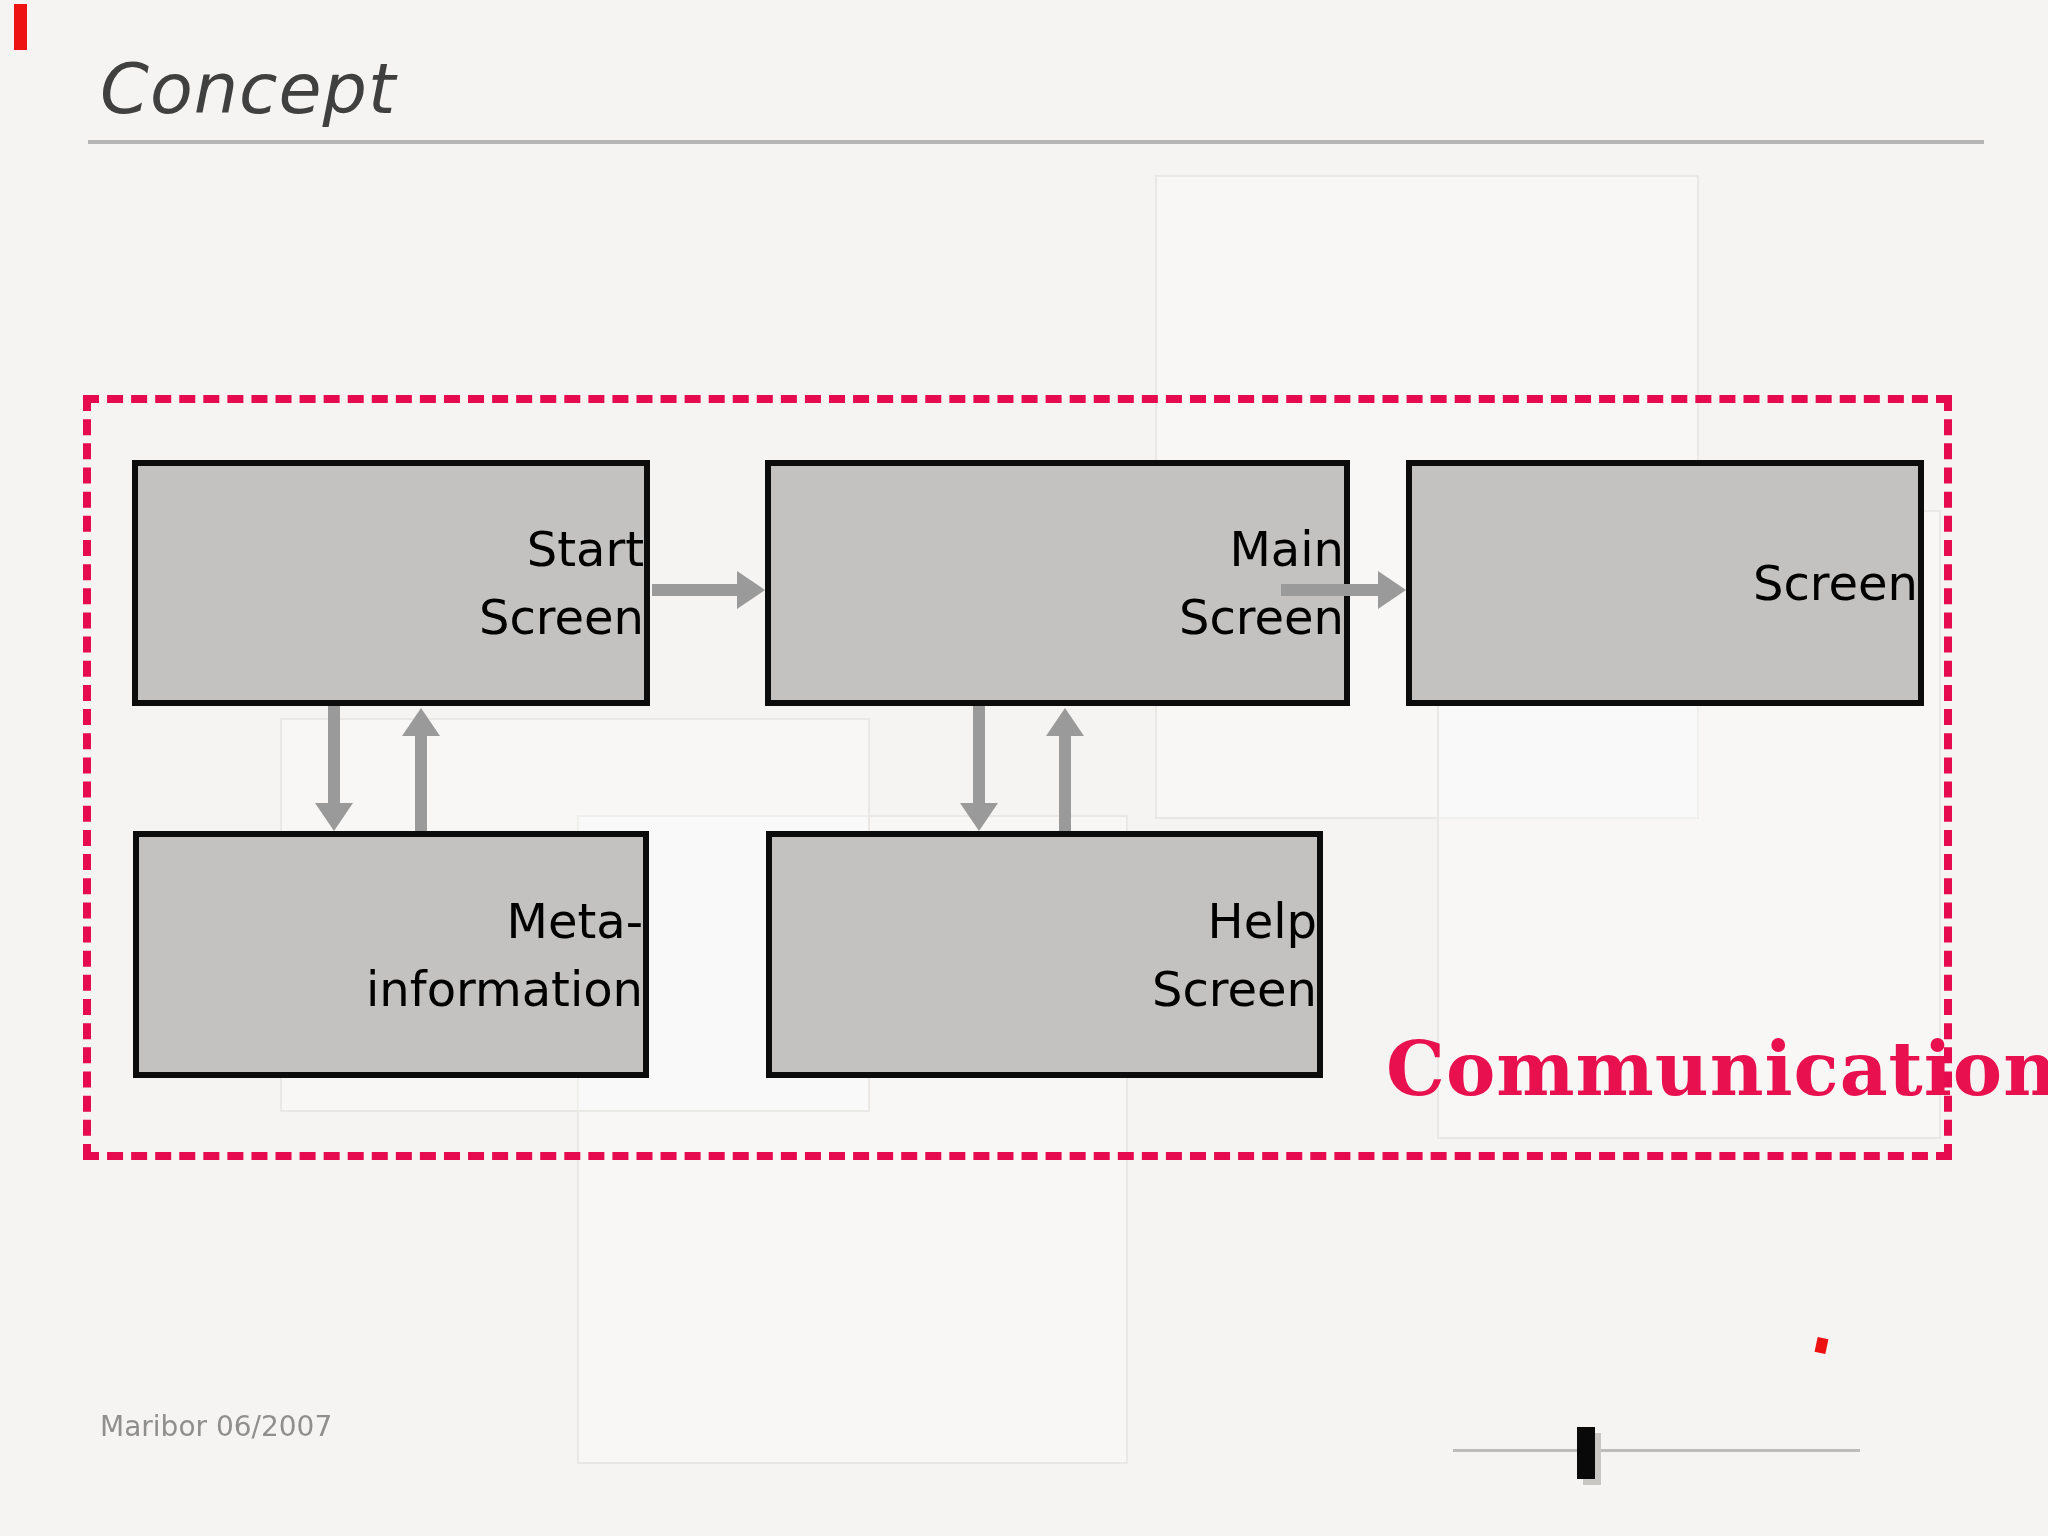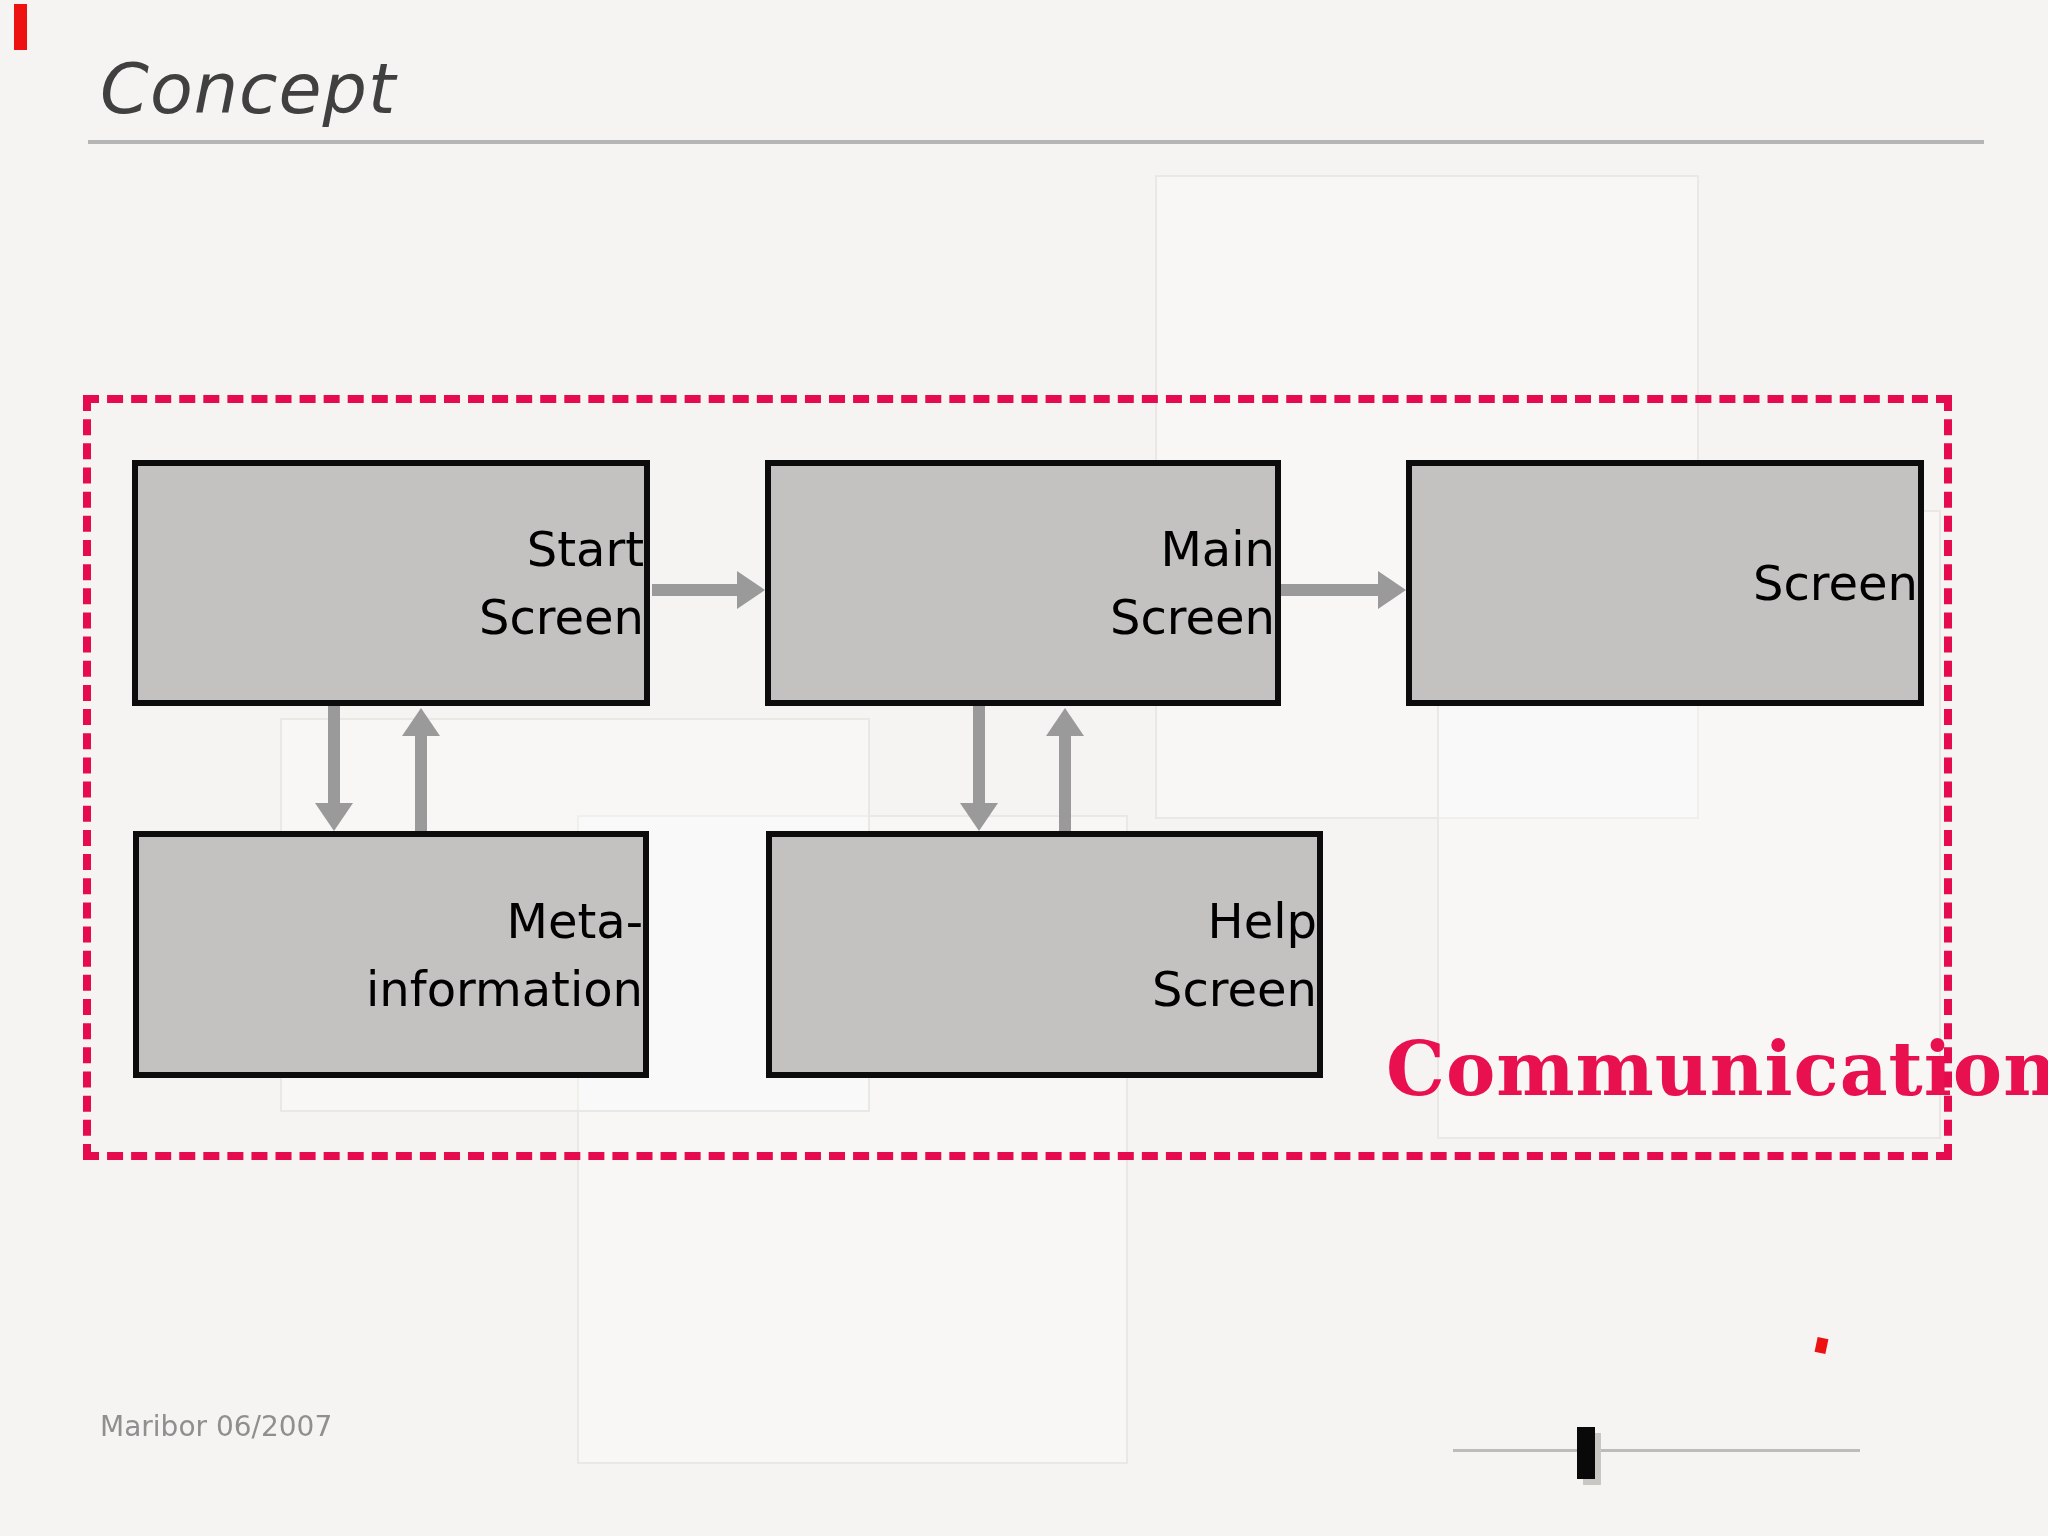--- a/index.html
+++ b/index.html
@@ -40,21 +40,21 @@
   .flow-box{
     position:absolute;
     background:#c3c2c1;
     border:6px solid #0c0c0c;
     box-sizing:border-box;
     display:flex;flex-direction:column;align-items:flex-end;justify-content:center;
     text-align:center;
     font-size:48px;line-height:68px;color:#000;
   }
   #box-start  {left:132px; top:460px;width:518px;height:246px;}
-  #box-main   {left:765px; top:460px;width:516px;height:246px;}
+  #box-main   {left:765px; top:460px;width:585px;height:246px;}
   #box-testing{left:1406px;top:460px;width:518px;height:246px;}
   #box-meta   {left:133px; top:831px;width:516px;height:247px;}
   #box-help   {left:766px; top:831px;width:557px;height:247px;}
   
   .shaft-h{position:absolute;height:12px;background:#9a9a9a;}
   .shaft-v{position:absolute;width:12px;background:#9a9a9a;}
   .head-right{position:absolute;width:0;height:0;
     border-top:19px solid transparent;border-bottom:19px solid transparent;
     border-left:28px solid #9a9a9a;}
   .head-down{position:absolute;width:0;height:0;

